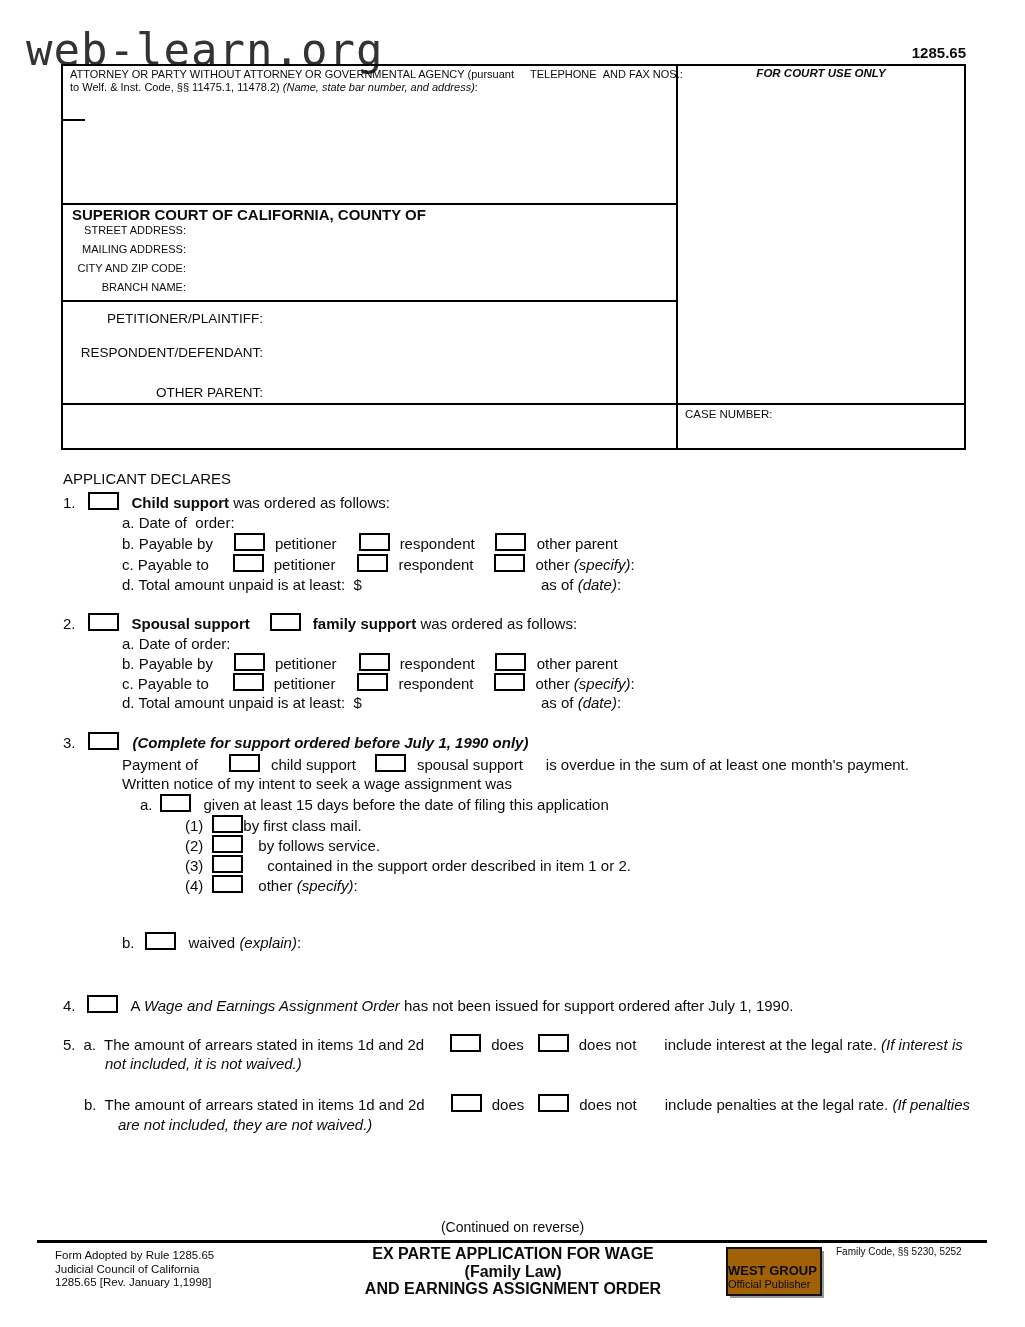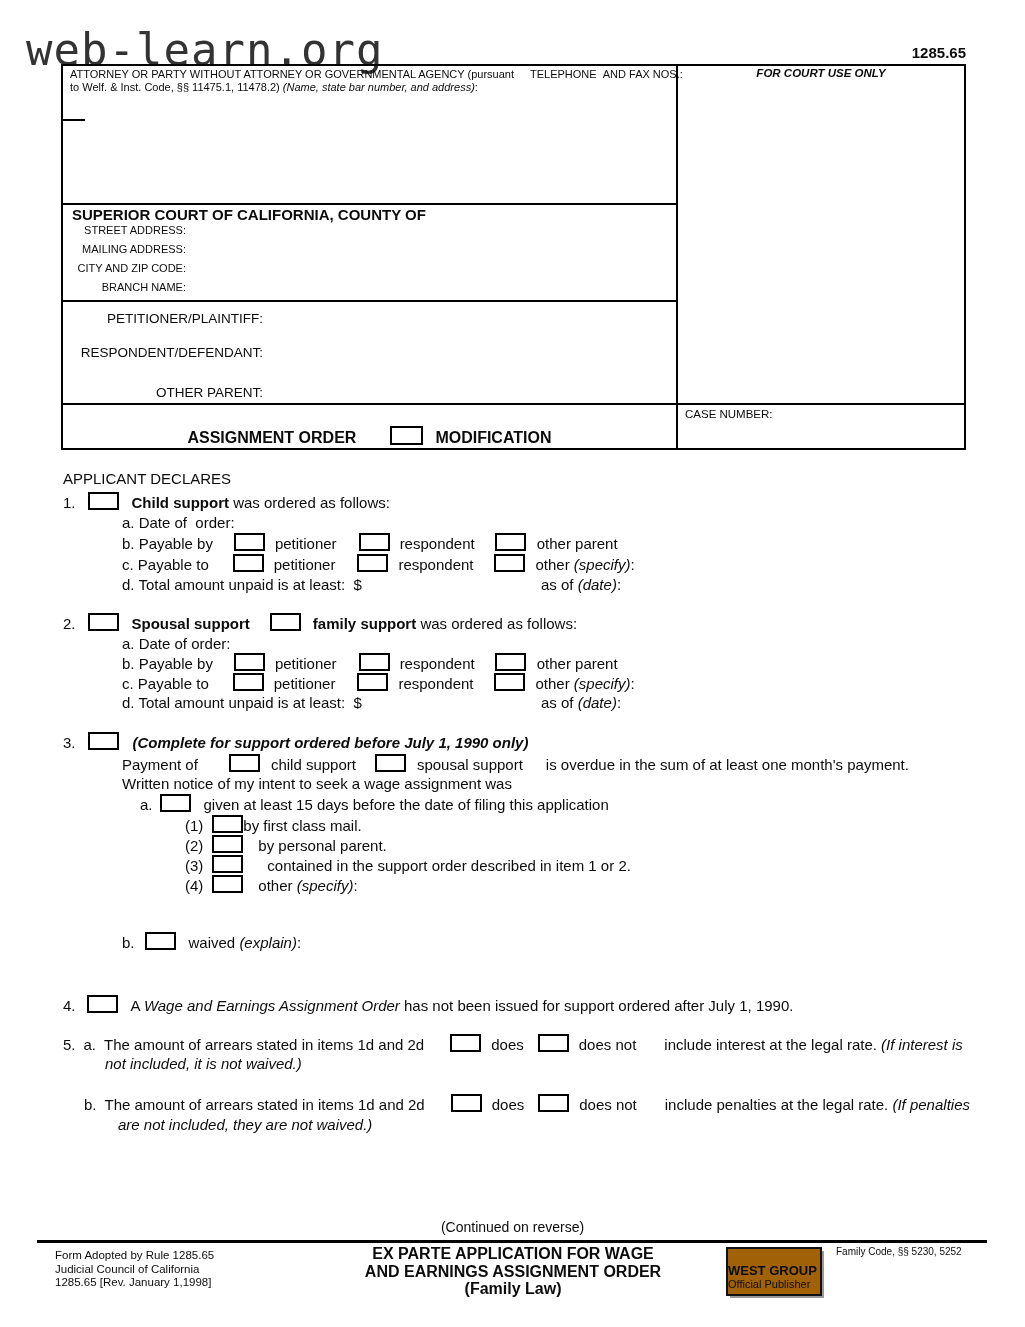--- a/index.html
+++ b/index.html
@@ -81,65 +81,62 @@
       <div class="court-field" style="top: 243px;">MAILING ADDRESS:</div>
       <div class="court-field" style="top: 262px;">CITY AND ZIP CODE:</div>
       <div class="court-field" style="top: 281px;">BRANCH NAME:</div>
     </div>
   <div id="party-fields">
       <div class="party-field" style="top: 311px;">PETITIONER/PLAINTIFF:</div>
       <div class="party-field" style="top: 345px;">RESPONDENT/DEFENDANT:</div>
       <div class="party-field" style="top: 385px;">OTHER PARENT:</div>
     </div>
 
-  <div class="abs title2">
-    <span>ASSIGNMENT ORDER</span><span class="cb title-cb"></span><span>MODIFICATION</span>
-  </div>
 
   <div class="abs heading">APPLICANT DECLARES</div>
   <div id="body-lines">
       <div class="bline" style="left: 63px; top: 492px;"><span class="seg">1.</span><span class="cb" style="margin-left: 12px;"></span><span class="seg b" style="margin-left: 13px;">Child support</span><span class="seg"> was ordered as follows:</span></div>
       <div class="bline" style="left: 122px; top: 513px;"><span class="seg">a. Date of &nbsp;order:</span></div>
       <div class="bline" style="left: 122px; top: 533px;"><span class="seg">b. Payable by</span><span class="cb" style="margin-left: 21px;"></span><span class="seg" style="margin-left: 10px;">petitioner</span><span class="cb" style="margin-left: 22px;"></span><span class="seg" style="margin-left: 10px;">respondent</span><span class="cb" style="margin-left: 20px;"></span><span class="seg" style="margin-left: 11px;">other parent</span></div>
       <div class="bline" style="left: 122px; top: 554px;"><span class="seg">c. Payable to</span><span class="cb" style="margin-left: 24px;"></span><span class="seg" style="margin-left: 10px;">petitioner</span><span class="cb" style="margin-left: 22px;"></span><span class="seg" style="margin-left: 10px;">respondent</span><span class="cb" style="margin-left: 20px;"></span><span class="seg" style="margin-left: 11px;">other </span><span class="seg i">(specify)</span><span class="seg">:</span></div>
       <div class="bline" style="left: 122px; top: 575px;"><span class="seg">d. Total amount unpaid is at least: &nbsp;$</span></div>
       <div class="bline" style="left: 541px; top: 575px;"><span class="seg">as of </span><span class="seg i">(date)</span><span class="seg">:</span></div>
       <div class="bline" style="left: 63px; top: 613px;"><span class="seg">2.</span><span class="cb" style="margin-left: 12px;"></span><span class="seg b" style="margin-left: 13px;">Spousal support</span><span class="cb" style="margin-left: 20px;"></span><span class="seg b" style="margin-left: 12px;">family support</span><span class="seg"> was ordered as follows:</span></div>
       <div class="bline" style="left: 122px; top: 634px;"><span class="seg">a. Date of order:</span></div>
       <div class="bline" style="left: 122px; top: 653px;"><span class="seg">b. Payable by</span><span class="cb" style="margin-left: 21px;"></span><span class="seg" style="margin-left: 10px;">petitioner</span><span class="cb" style="margin-left: 22px;"></span><span class="seg" style="margin-left: 10px;">respondent</span><span class="cb" style="margin-left: 20px;"></span><span class="seg" style="margin-left: 11px;">other parent</span></div>
       <div class="bline" style="left: 122px; top: 673px;"><span class="seg">c. Payable to</span><span class="cb" style="margin-left: 24px;"></span><span class="seg" style="margin-left: 10px;">petitioner</span><span class="cb" style="margin-left: 22px;"></span><span class="seg" style="margin-left: 10px;">respondent</span><span class="cb" style="margin-left: 20px;"></span><span class="seg" style="margin-left: 11px;">other </span><span class="seg i">(specify)</span><span class="seg">:</span></div>
       <div class="bline" style="left: 122px; top: 693px;"><span class="seg">d. Total amount unpaid is at least: &nbsp;$</span></div>
       <div class="bline" style="left: 541px; top: 693px;"><span class="seg">as of </span><span class="seg i">(date)</span><span class="seg">:</span></div>
       <div class="bline" style="left: 63px; top: 732px;"><span class="seg">3.</span><span class="cb" style="margin-left: 12px;"></span><span class="seg bi" style="margin-left: 14px;">(Complete for support ordered before July 1, 1990 only)</span></div>
       <div class="bline" style="left: 122px; top: 754px;"><span class="seg">Payment of</span><span class="cb" style="margin-left: 31px;"></span><span class="seg" style="margin-left: 11px;">child support</span><span class="cb" style="margin-left: 19px;"></span><span class="seg" style="margin-left: 11px;">spousal support</span><span class="seg" style="margin-left: 23px;">is overdue in the sum of at least one month's payment.</span></div>
       <div class="bline" style="left: 122px; top: 774px;"><span class="seg">Written notice of my intent to seek a wage assignment was</span></div>
       <div class="bline" style="left: 140px; top: 794px;"><span class="seg">a.</span><span class="cb" style="margin-left: 7px;"></span><span class="seg" style="margin-left: 13px;">given at least 15 days before the date of filing this application</span></div>
       <div class="bline" style="left: 185px; top: 815px;"><span class="seg">(1)</span><span class="cb" style="margin-left: 9px;"></span><span class="seg" style="">by first class mail.</span></div>
-      <div class="bline" style="left: 185px; top: 835px;"><span class="seg">(2)</span><span class="cb" style="margin-left: 9px;"></span><span class="seg" style="margin-left: 15px;">by personal parent.</span></div>
+      <div class="bline" style="left: 185px; top: 835px;"><span class="seg">(2)</span><span class="cb" style="margin-left: 9px;"></span><span class="seg" style="margin-left: 15px;">by follows service.</span></div>
       <div class="bline" style="left: 185px; top: 855px;"><span class="seg">(3)</span><span class="cb" style="margin-left: 9px;"></span><span class="seg" style="margin-left: 24px;">contained in the support order described in item 1 or 2.</span></div>
       <div class="bline" style="left: 185px; top: 875px;"><span class="seg">(4)</span><span class="cb" style="margin-left: 9px;"></span><span class="seg" style="margin-left: 15px;">other </span><span class="seg i">(specify)</span><span class="seg">:</span></div>
       <div class="bline" style="left: 122px; top: 932px;"><span class="seg">b.</span><span class="cb" style="margin-left: 10px;"></span><span class="seg" style="margin-left: 13px;">waived </span><span class="seg i">(explain)</span><span class="seg">:</span></div>
       <div class="bline" style="left: 63px; top: 995px;"><span class="seg">4.</span><span class="cb" style="margin-left: 11px;"></span><span class="seg" style="margin-left: 13px;">A </span><span class="seg i">Wage and Earnings Assignment Order</span><span class="seg"> has not been issued for support ordered after July 1, 1990.</span></div>
       <div class="bline" style="left: 63px; top: 1034px;"><span class="seg">5.</span><span class="seg" style="margin-left: 8px;">a.</span><span class="seg" style="margin-left: 8px;">The amount of arrears stated in items 1d and 2d</span><span class="cb" style="margin-left: 26px;"></span><span class="seg" style="margin-left: 10px;">does</span><span class="cb" style="margin-left: 14px;"></span><span class="seg" style="margin-left: 10px;">does not</span><span class="seg" style="margin-left: 28px;">include interest at the legal rate. </span><span class="seg i">(If interest is</span></div>
       <div class="bline" style="left: 105px; top: 1054px;"><span class="seg i">not included, it is not waived.)</span></div>
       <div class="bline" style="left: 84px; top: 1094px;"><span class="seg">b.</span><span class="seg" style="margin-left: 8px;">The amount of arrears stated in items 1d and 2d</span><span class="cb" style="margin-left: 26px;"></span><span class="seg" style="margin-left: 10px;">does</span><span class="cb" style="margin-left: 14px;"></span><span class="seg" style="margin-left: 10px;">does not</span><span class="seg" style="margin-left: 28px;">include penalties at the legal rate. </span><span class="seg i">(If penalties</span></div>
       <div class="bline" style="left: 118px; top: 1115px;"><span class="seg i">are not included, they are not waived.)</span></div>
     </div>
 
   <div class="abs continued">(Continued on reverse)</div>
   <div class="rule abs"></div>
   <div class="abs f-left" id="footer-left">
       <div class="">Form Adopted by Rule 1285.65</div>
       <div class="">Judicial Council of California</div>
       <div class="">1285.65 [Rev. January 1,1998]</div>
     </div>
   <div class="abs f-title" id="footer-title">
       <div class="">EX PARTE APPLICATION FOR WAGE</div>
+      <div class="">(Family Law)</div>
       <div class="">AND EARNINGS ASSIGNMENT ORDER</div>
-      <div class="">(Family Law)</div>
     </div>
   <div class="abs wg-box">
     <div class="wg-name">WEST GROUP</div>
     <div class="wg-sub">Official Publisher</div>
   </div>
   <div class="abs f-code">Family Code, §§ 5230, 5252</div>
 
 </div>
 
 </body></html>

